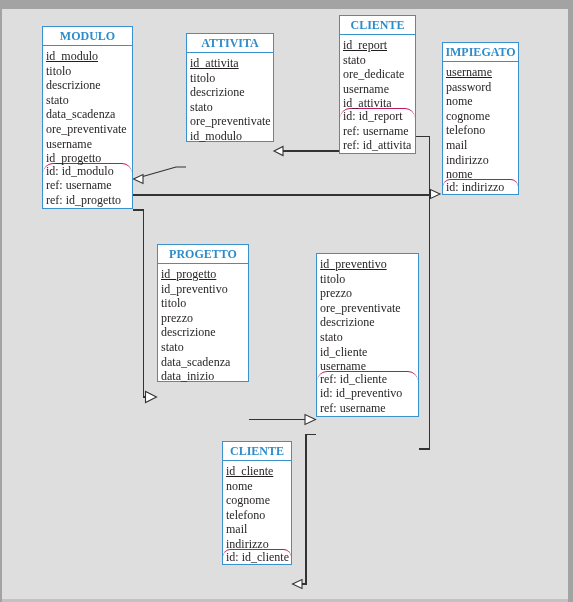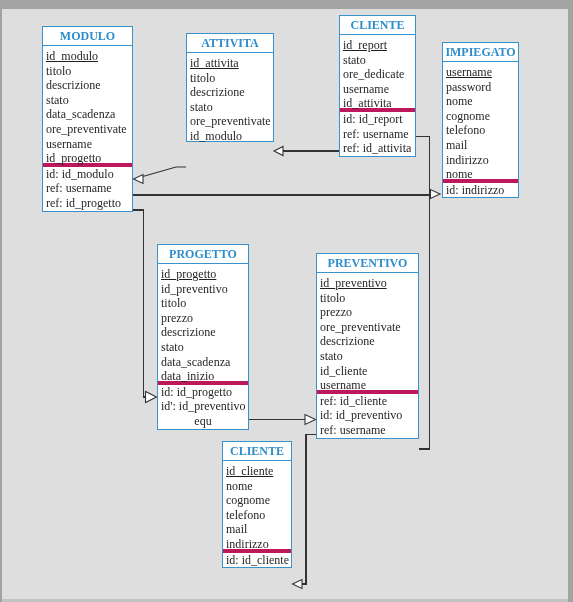--- a/index.html
+++ b/index.html
@@ -12,21 +12,21 @@
   .entity{position:absolute;background:#ffffff;border:1px solid #3a92cc;
           box-sizing:border-box;}
   .entity::after{content:"";position:absolute;left:3px;top:3px;right:-3px;bottom:-3px;
           background:#1b82c4;z-index:-1;}
   .ent-title{text-align:center;color:#2d8dcb;font-weight:bold;font-size:12px;
              height:18px;line-height:18px;border-bottom:1px solid #3a92cc;}
   .row{font-size:12px;line-height:14.6px;height:14.6px;color:#231f20;padding-left:3px;
        white-space:nowrap;letter-spacing:0px;}
   .row.pk{text-decoration:underline;text-underline-offset:1px;display:inline-block;}
   .rowline{height:14.6px;}
-  .consts{border-top:4px solid #be185d;}
+  .consts{border-top:1px solid #be185d;border-radius:10px;}
   .row.center{text-align:center;padding-left:0;}
 </style>
 </head>
 <body>
 
 <div id="canvas">
   <div id="board"></div>
   <div id="bottomstrip"></div>
   <svg class="links" viewBox="0 0 573 602">
     <g stroke="#333333" stroke-width="1.2" fill="none" shape-rendering="crispEdges">
@@ -122,28 +122,22 @@
         <div class="attrs">
           <div class="rowline"><span class="row pk">id_progetto</span></div>
           <div class="rowline"><span class="row">id_preventivo</span></div>
           <div class="rowline"><span class="row">titolo</span></div>
           <div class="rowline"><span class="row">prezzo</span></div>
           <div class="rowline"><span class="row">descrizione</span></div>
           <div class="rowline"><span class="row">stato</span></div>
           <div class="rowline"><span class="row">data_scadenza</span></div>
           <div class="rowline"><span class="row">data_inizio</span></div>
         </div>
-        <div class="consts">
-          <div class="row">id: id_progetto</div>
-          <div class="row">id': id_preventivo</div>
-          <div class="row center">equ</div>
-        </div>
       </div>
       <div class="entity" style="left: 316px; top: 253px; width: 103px;">
-        <div class="ent-title">PREVENTIVO</div>
         <div class="attrs">
           <div class="rowline"><span class="row pk">id_preventivo</span></div>
           <div class="rowline"><span class="row">titolo</span></div>
           <div class="rowline"><span class="row">prezzo</span></div>
           <div class="rowline"><span class="row">ore_preventivate</span></div>
           <div class="rowline"><span class="row">descrizione</span></div>
           <div class="rowline"><span class="row">stato</span></div>
           <div class="rowline"><span class="row">id_cliente</span></div>
           <div class="rowline"><span class="row">username</span></div>
         </div>

